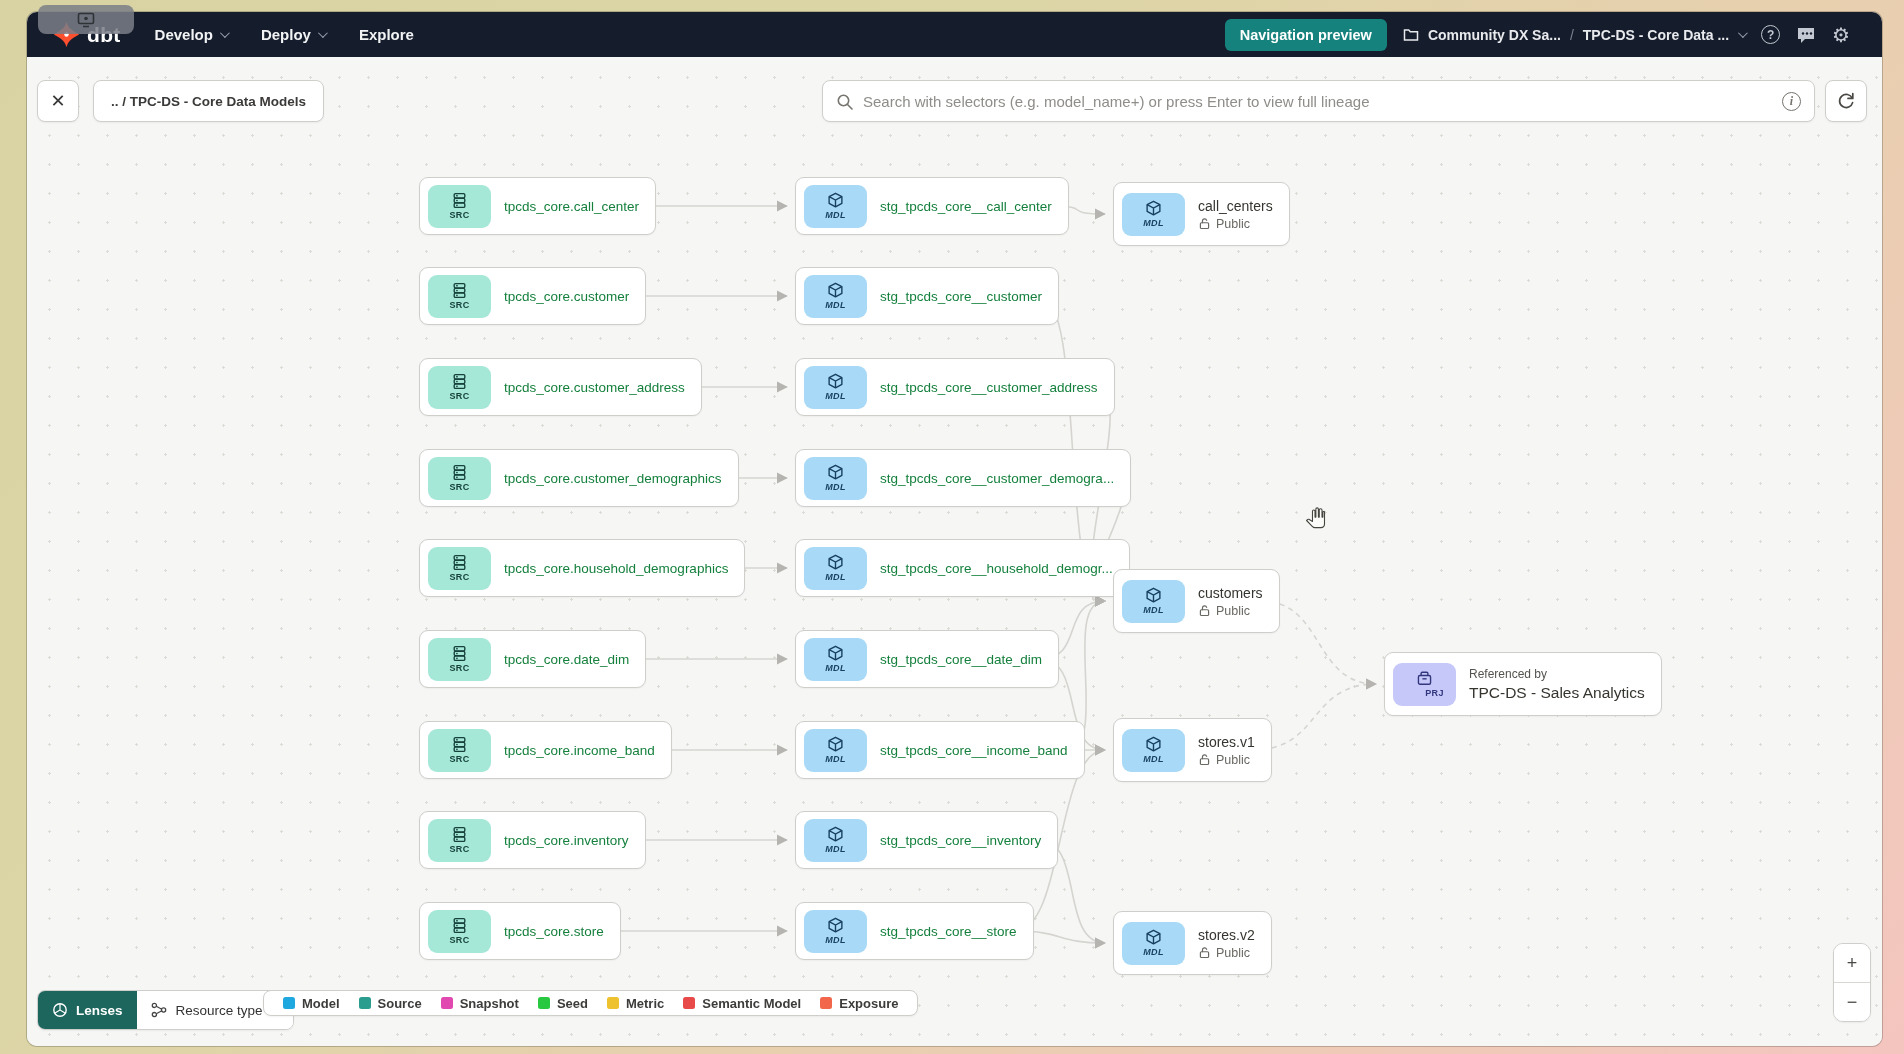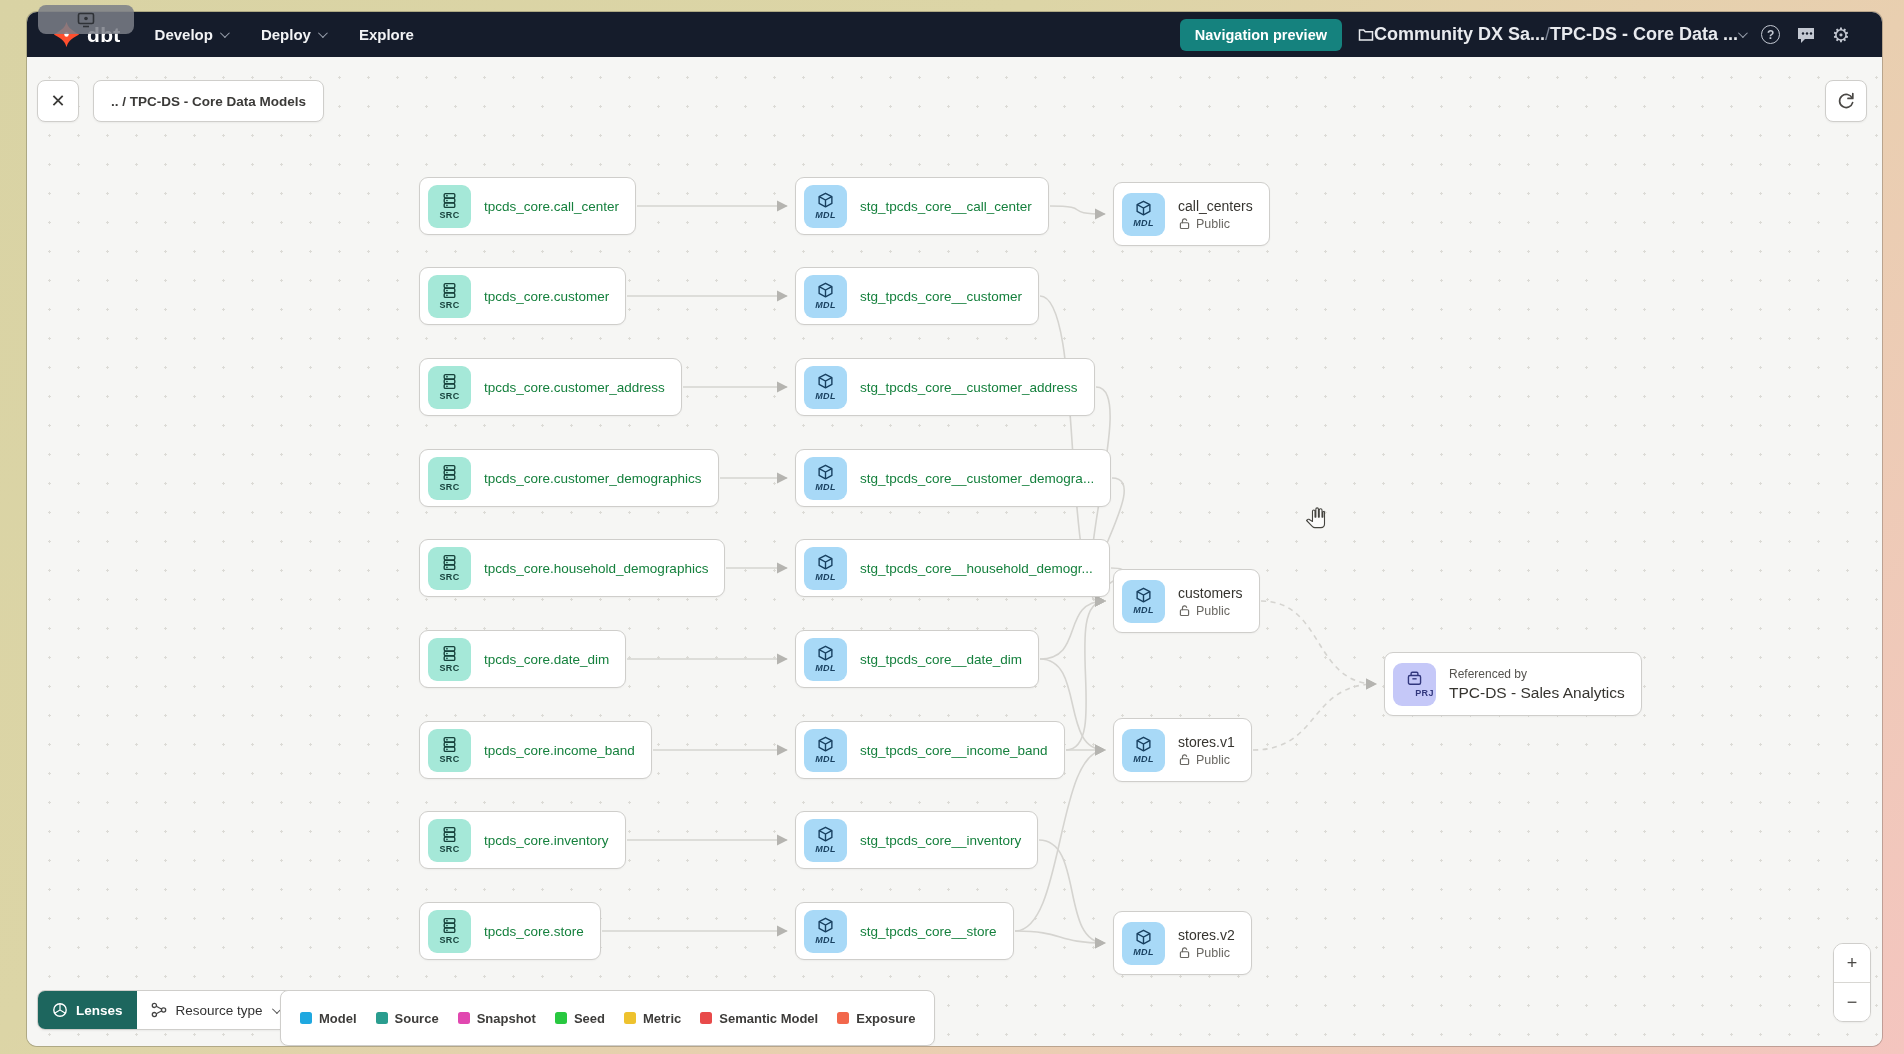--- a/index.html
+++ b/index.html
@@ -20,21 +20,21 @@
   }
   .logo-wrap { display: flex; align-items: center; gap: 7px; margin-right: 34px; cursor: pointer; }
   .logo-text { font-size: 21px; font-weight: 800; color: #fff; letter-spacing: .3px; }
   .nav-item { display: flex; align-items: center; gap: 7px; margin-right: 34px;
     font-size: 15px; font-weight: 700; color: #f2f3f5; cursor: pointer; }
   .caret { width: 7px; height: 7px; border-right: 1.7px solid #9aa1ae; border-bottom: 1.7px solid #9aa1ae;
     transform: rotate(45deg) translateY(-2px); display: inline-block; }
   .topbar-right { margin-left: auto; display: flex; align-items: center; gap: 16px; }
   .preview-btn { background: #15827e; color: #fff; font-size: 14.5px; font-weight: 700;
     padding: 8px 15px; border-radius: 6px; border: none; cursor: pointer; }
-  .breadcrumb { display: flex; align-items: center; gap: 0; font-size: 18px; font-weight: 700; color: #e8eaee; }
+  .breadcrumb { display: flex; align-items: center; gap: 9px; font-size: 14px; font-weight: 700; color: #e8eaee; }
   .bc-sep { color: #7c8494; font-weight: 400; }
   .topbar-icon { color: #c3c8d2; display: flex; align-items: center; cursor: pointer; }
   .circle-glyph { width: 19px; height: 19px; border: 1.6px solid #c3c8d2; border-radius: 50%;
     display: inline-flex; align-items: center; justify-content: center;
     font-size: 12px; font-weight: 700; color: #c3c8d2; }
   .gear-glyph { font-size: 20px; line-height: 1; color: #c3c8d2; }
   
   #canvas {
     position: absolute; left: 0; top: 45px; right: 0; bottom: 0;
     background-color: #f6f6f4;
@@ -58,42 +58,42 @@
   .search-mag { position: absolute; left: 13px; top: 12px; }
   .info-glyph { position: absolute; right: 13px; top: 11px; width: 19px; height: 19px;
     border: 1.4px solid #75736e; border-radius: 50%; display: flex; align-items: center;
     justify-content: center; font-size: 12px; font-style: italic; font-weight: 700;
     font-family: "Liberation Serif", serif; color: #75736e; cursor: pointer; }
   #refresh-btn { left: 1798px; top: 23px; width: 42px; height: 42px; justify-content: center; cursor: pointer; }
   
   .node { position: absolute; z-index: 2; background: #fff; border: 1px solid #cfcecb;
     border-radius: 9px; display: flex; align-items: center; gap: 13px; padding: 0 16px 0 8px;
     box-shadow: 0 1px 2px rgba(0,0,0,.04); cursor: pointer; white-space: nowrap; }
-  .node .badge { width: 43px; height: 43px; border-radius: 9px; display: flex; flex-direction: column;
+  .node .badge { width: 63px; height: 43px; border-radius: 9px; display: flex; flex-direction: column;
     align-items: center; justify-content: center; gap: 1px; flex: 0 0 auto; }
   .badge-tag { font-size: 9px; font-weight: 700; letter-spacing: .4px; }
   .badge-src { background: #a5e8d8; } .badge-src .badge-tag { color: #17423c; }
   .badge-mdl { background: #a8d9f7; } .badge-mdl .badge-tag { color: #173f5f; font-style: italic; }
   .badge-prj { background: #c5c8f8; } .badge-prj .badge-tag { color: #32377d; padding-left: 20px; }
   .node-label { font-size: 13.5px; color: #15803d; }
   .node-texts { display: flex; flex-direction: column; gap: 3px; }
   .node-name { font-size: 14px; color: #36342f; font-weight: 400; }
   .node-access { display: flex; align-items: center; gap: 5px; font-size: 12.5px; color: #6a6863; }
   .node-ref { font-size: 12px; color: #55534f; }
   .node-prj-name { font-size: 15.5px; color: #36342f; }
   
   #lenses-group { position: absolute; left: 10px; top: 933px; z-index: 6; display: flex;
     border: 1px solid #cfcecb; border-radius: 8px; overflow: hidden; height: 40px;
     box-shadow: 0 1px 2px rgba(0,0,0,.05); }
   #lenses-btn { background: #1d665e; color: #fff; display: flex; align-items: center; gap: 8px;
     padding: 16px 14px; font-size: 13.5px; font-weight: 700; cursor: pointer; }
   #resource-type-btn { background: #fff; color: #333; display: flex; align-items: center; gap: 9px;
     padding: 0 14px; font-size: 13.5px; font-weight: 400; cursor: pointer; }
   #resource-type-btn .caret { border-color: #555; }
-  #legend-card { position: absolute; left: 253px; top: 933px; height: 56px; z-index: 6;
+  #legend-card { position: absolute; left: 236px; top: 933px; height: 26px; z-index: 6;
     background: #fff; border: 1px solid #cfcecb; border-radius: 8px; display: flex;
     align-items: center; gap: 19px; padding: 0 19px; box-shadow: 0 1px 2px rgba(0,0,0,.05); }
   .legend-item { display: flex; align-items: center; gap: 7px; font-size: 13px; font-weight: 700; color: #3d3c3a; }
   .legend-swatch { width: 12px; height: 12px; border-radius: 2.5px; display: inline-block; }
   #zoom-ctrl { position: absolute; left: 1806px; top: 886px; width: 38px; z-index: 6;
     background: #fff; border: 1px solid #cfcecb; border-radius: 10px; overflow: hidden;
     display: flex; flex-direction: column; box-shadow: 0 1px 2px rgba(0,0,0,.05); }
   .zoom-btn { height: 38px; display: flex; align-items: center; justify-content: center;
     font-size: 18px; color: #4a4845; cursor: pointer; background: #fff; border: none; }
   #zoom-ctrl .divider { height: 1px; background: #d8d7d3; }
@@ -490,20 +490,28 @@
             <span class="node-ref">Referenced by</span>
             <span class="node-prj-name">TPC-DS - Sales Analytics</span>
           </span>
         </div>
       </div>
 
     <div class="tool" id="close-btn">
       <span>✕</span>
     </div>
     <div class="tool" id="back-chip">.. / TPC-DS - Core Data Models</div>
+    <div class="tool" id="search-box">
+      <svg class="search-mag" width="18" height="18" viewBox="0 0 18 18">
+        <circle cx="7.5" cy="7.5" r="5.2" fill="none" stroke="#77756f" stroke-width="1.6"></circle>
+        <line x1="11.5" y1="11.5" x2="16" y2="16" stroke="#77756f" stroke-width="1.6" stroke-linecap="round"></line>
+      </svg>
+      <input type="text" placeholder="Search with selectors (e.g. model_name+) or press Enter to view full lineage" style="">
+      <span class="info-glyph">i</span>
+    </div>
     <div class="tool" id="refresh-btn">
       <svg width="20" height="20" viewBox="0 0 20 20">
         <path d="M16.2 7.2 A6.6 6.6 0 1 0 16.6 11.6" fill="none" stroke="#4a4845" stroke-width="1.7" stroke-linecap="round"></path>
         <path d="M16.8 2.6 v4.8 h-4.8" fill="none" stroke="#4a4845" stroke-width="1.7" stroke-linecap="round" stroke-linejoin="round"></path>
       </svg>
     </div>
 
     <div id="lenses-group">
       <div id="lenses-btn">
         <svg width="16" height="16" viewBox="0 0 16 16">

